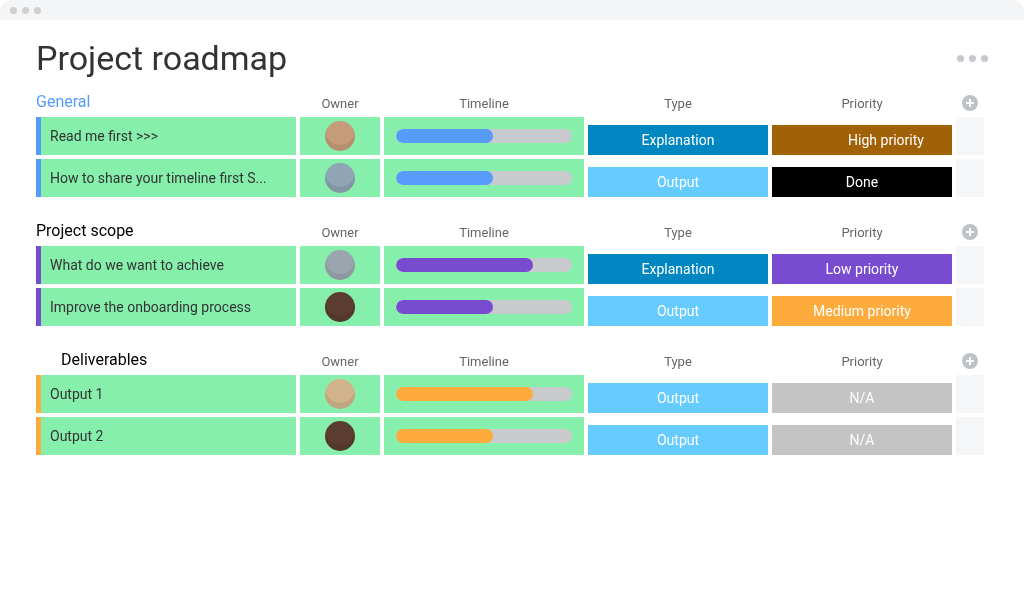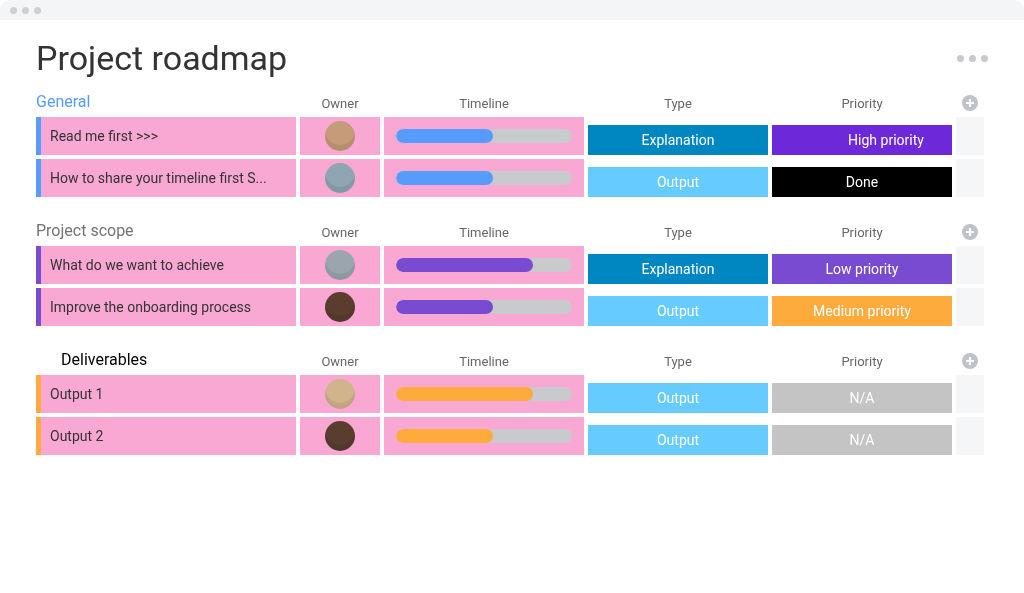--- a/index.html
+++ b/index.html
@@ -15,21 +15,21 @@
   .group { margin-bottom: 24px; }
   .group-header { display: grid; grid-template-columns: 260px 80px 200px 180px 180px 28px; align-items: end; column-gap: 4px; margin-bottom: 6px; }
   .group-title { font-size: 16px; font-weight: 400; }
   .col-head { font-size: 13px; color: #666; text-align: center; font-weight: 400; }
   .add-col { display: flex; align-items: center; justify-content: center; }
   .plus-icon { width: 16px; height: 16px; border-radius: 50%; background: #bfc3c9; position: relative; cursor: pointer; }
   .plus-icon::before, .plus-icon::after { content: ""; position: absolute; background: #fff; }
   .plus-icon::before { left: 4px; right: 4px; top: 7px; height: 2px; }
   .plus-icon::after { top: 4px; bottom: 4px; left: 7px; width: 2px; }
   .row { display: grid; grid-template-columns: 260px 80px 200px 180px 180px 28px; column-gap: 4px; height: 38px; margin-bottom: 4px; }
-  .cell { background: #f9a8d4; display: flex; align-items: center; }
+  .cell { background: #86efac; display: flex; align-items: center; }
   .task-cell { position: relative; padding-left: 14px; font-size: 14px; color: #333; white-space: nowrap; overflow: hidden; text-overflow: ellipsis; }
   .task-stripe { position: absolute; left: 0; top: 0; bottom: 0; width: 5px; }
   .owner-cell { justify-content: center; }
   .avatar { width: 30px; height: 30px; border-radius: 50%; background: #8aa; display: inline-block; box-shadow: inset 0 -6px 0 rgba(0,0,0,0.08); }
   .timeline-cell { padding: 0 12px; }
   .tl-track { width: 100%; height: 14px; background: #c9cacd; border-radius: 8px; position: relative; overflow: hidden; }
   .tl-fill { position: absolute; left: 0; top: 0; bottom: 0; border-radius: 8px; }
   .badge-cell { justify-content: center; color: #fff; font-size: 14px; background: transparent; margin-top: 8px; }
   .badge-inner { width: 100%; height: 100%; display: flex; align-items: center; justify-content: center; }
   .tail-cell { background: #f5f6f8; }
@@ -74,21 +74,21 @@
             </div>
             <div class="cell timeline-cell">
               <div class="tl-track">
                 <div class="tl-fill" style="width: 55%; background: rgb(87, 155, 252);"></div>
               </div>
             </div>
             <div class="badge-cell">
               <div class="badge-inner" style="background: rgb(0, 134, 192);">Explanation</div>
             </div>
             <div class="badge-cell">
-              <div class="badge-inner" style="background: #6d28d9; padding-left: 48px;">High priority</div>
+              <div class="badge-inner" style="background: #a16207; padding-left: 48px;">High priority</div>
             </div>
             <div class="tail-cell"></div>
           </div>
           <div class="row">
             <div class="cell task-cell">
               <span class="task-stripe" style="background: rgb(87, 155, 252);"></span>
               <span>How to share your timeline first S...</span>
             </div>
             <div class="cell owner-cell">
               <span class="avatar" style="background: rgb(143, 165, 179);"></span>
@@ -102,21 +102,21 @@
               <div class="badge-inner" style="background: rgb(102, 204, 255);">Output</div>
             </div>
             <div class="badge-cell">
               <div class="badge-inner" style="background: #000000;">Done</div>
             </div>
             <div class="tail-cell"></div>
           </div>
         </div>
         <div class="group">
           <div class="group-header">
-            <div class="group-title" style="color: #737373;">Project scope</div>
+            <div class="group-title" style="color: #000000;">Project scope</div>
             <div class="col-head">Owner</div>
             <div class="col-head">Timeline</div>
             <div class="col-head">Type</div>
             <div class="col-head">Priority</div>
             <div class="add-col">
               <span class="plus-icon"></span>
             </div>
           </div>
           <div class="row">
             <div class="cell task-cell">

